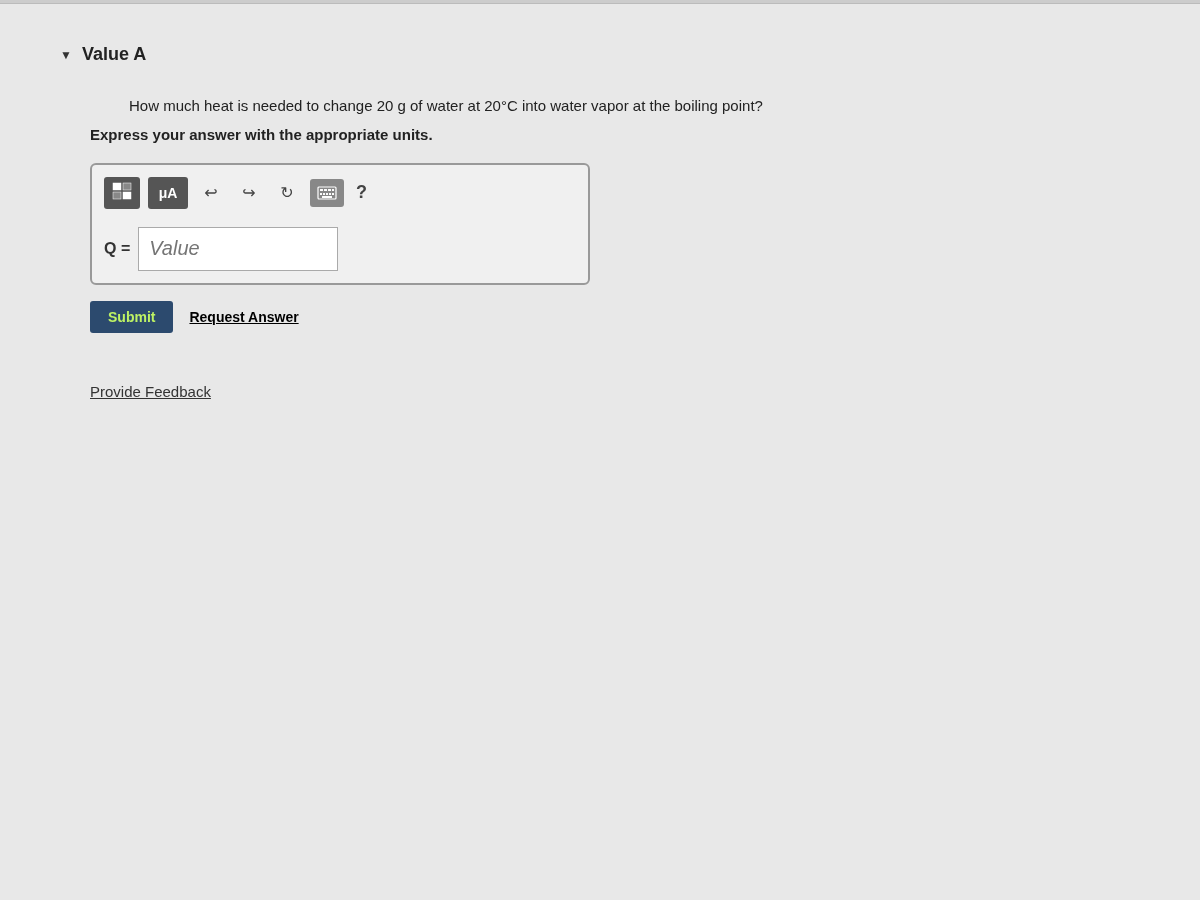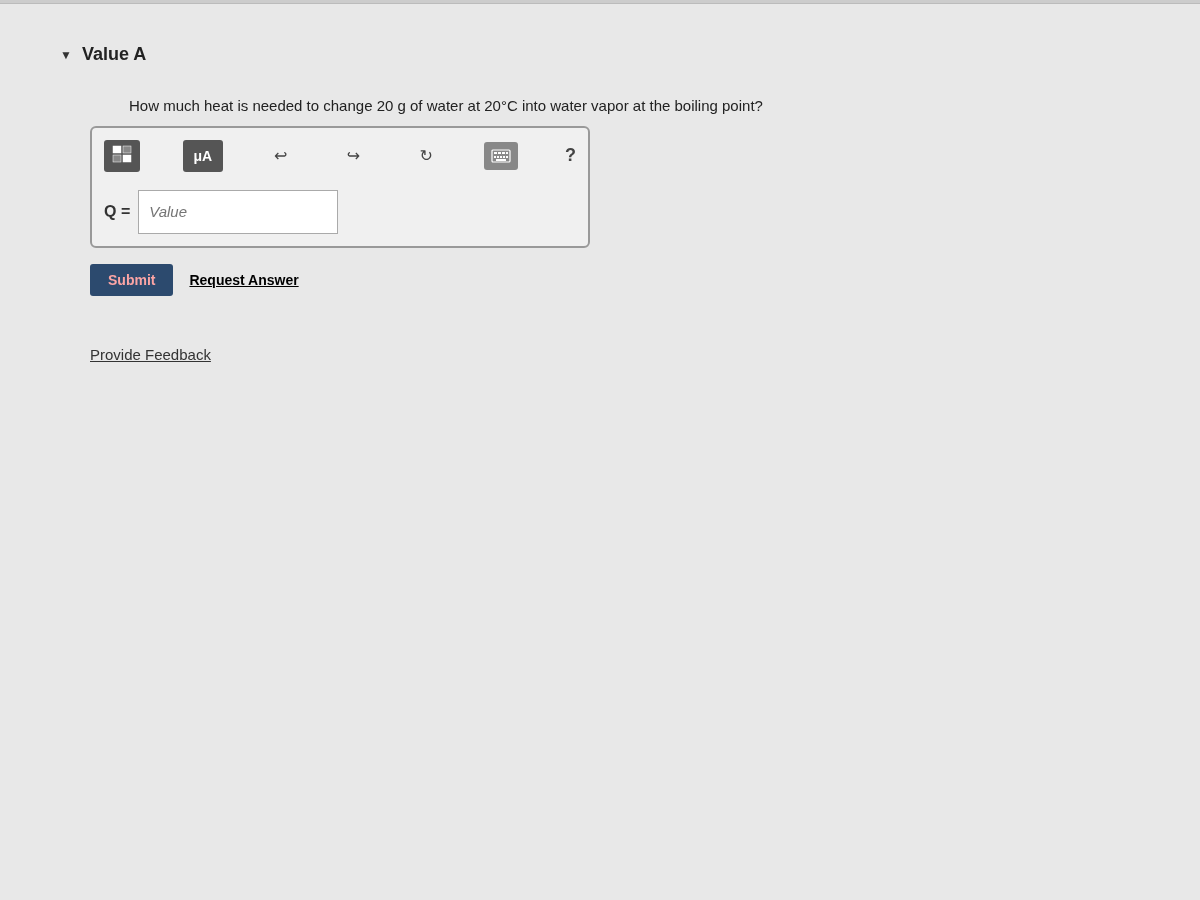--- a/index.html
+++ b/index.html
@@ -73,21 +73,20 @@
       display: inline-block;
       min-width: 500px;
     }
 
     .toolbar {
       display: flex;
       align-items: center;
       gap: 8px;
       margin-bottom: 10px;
       padding-bottom: 8px;
-      justify-content: space-between;
     }
 
     .toolbar-btn {
       width: 36px;
       height: 32px;
       background-color: #555;
       border: none;
       border-radius: 3px;
       cursor: pointer;
       display: flex;
@@ -156,21 +155,21 @@
       color: #333;
       margin-right: 8px;
       white-space: nowrap;
     }
 
     .value-input {
       width: 200px;
       height: 44px;
       border: 1.5px solid #aaa;
       background-color: white;
-      font-size: 15px;
+      font-size: 20px;
       color: #999;
       padding: 0 10px;
       outline: none;
       font-style: italic;
     }
 
     .units-input {
       width: 180px;
       height: 44px;
       border: 1.5px solid #aaa;
@@ -185,21 +184,21 @@
 
     .buttons-row {
       display: flex;
       align-items: center;
       gap: 16px;
       margin-top: 16px;
     }
 
     .submit-btn {
       background-color: #2c4a6e;
-      color: #fca5a5;
+      color: #bef264;
       border: none;
       padding: 8px 18px;
       font-size: 14px;
       font-weight: bold;
       border-radius: 3px;
       cursor: pointer;
     }
 
     .request-answer-link {
       color: #000000;
@@ -227,20 +226,21 @@
 
 <div class="main-container">
 
   <div class="part-header">
     <span class="collapse-arrow">▼</span>
     <span class="part-title">Value A</span>
   </div>
 
   <div class="question-area">
     <p class="question-text">How much heat is needed to change 20 g of water at 20°C into water vapor at the boiling point?</p>
+    <p class="question-instruction">Express your answer with the appropriate units.</p>
 
     <div class="answer-box">
       <div class="toolbar">
         <button class="toolbar-btn" title="Matrix/Template">
           <span>
             <svg width="20" height="18" viewBox="0 0 20 18">
               <rect x="1" y="1" width="8" height="7" fill="white" stroke="white" stroke-width="0.5"></rect>
               <rect x="11" y="1" width="8" height="7" fill="#888" stroke="white" stroke-width="0.5"></rect>
               <rect x="1" y="10" width="8" height="7" fill="#888" stroke="white" stroke-width="0.5"></rect>
               <rect x="11" y="10" width="8" height="7" fill="white" stroke="white" stroke-width="0.5"></rect>

